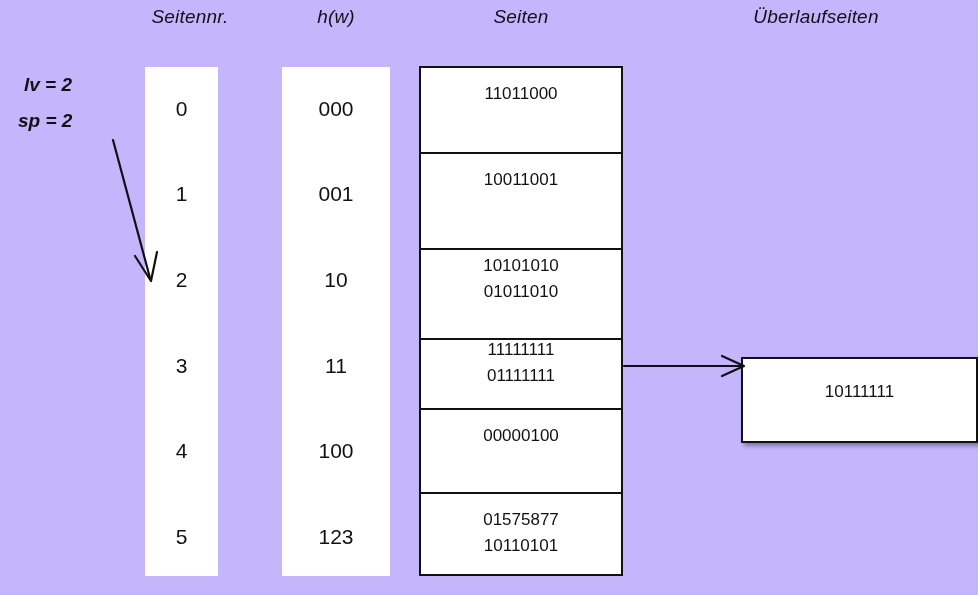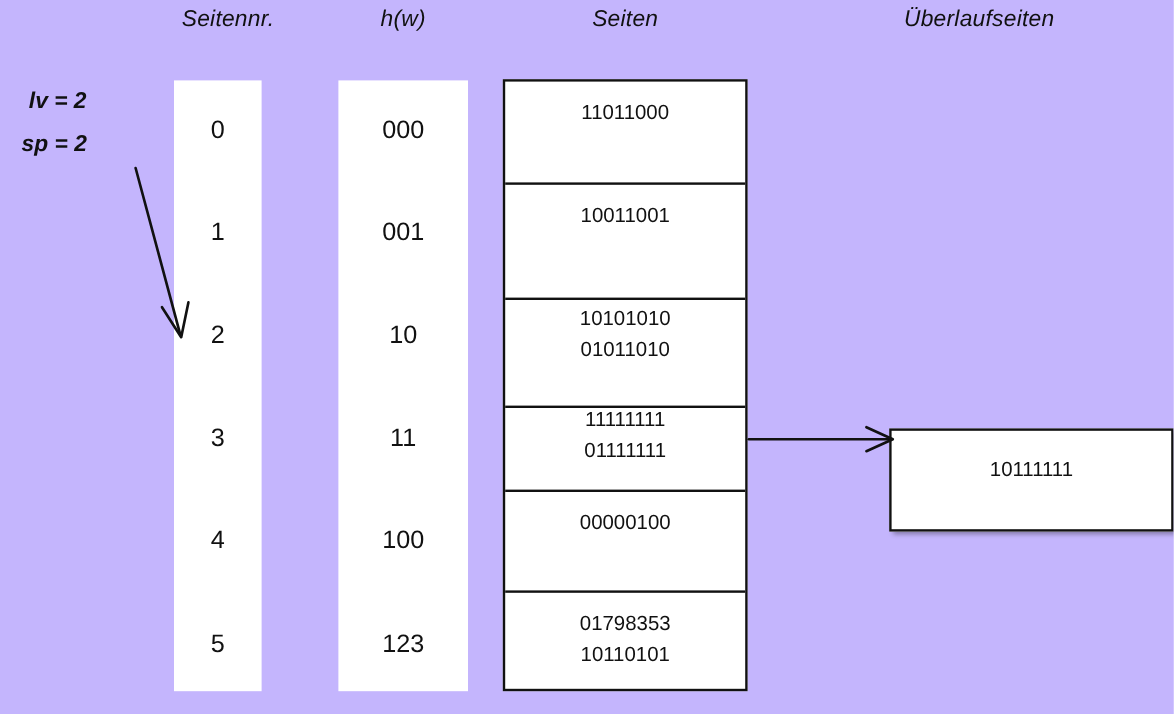--- a/index.html
+++ b/index.html
@@ -168,21 +168,21 @@
     <div class="page-row" style="top:256px; height:86px;">
       <div class="page-line">11111111</div>
       <div class="page-line">01111111</div>
     </div>
 
     <div class="page-row" style="top:342px; height:84px;">
       <div class="page-line">00000100</div>
     </div>
 
     <div class="page-row last" style="top:426px; height:80px;">
-      <div class="page-line">01798353</div>
+      <div class="page-line">01575877</div>
       <div class="page-line">10110101</div>
     </div>
 
   </div>
 
   <div id="overflow-box">
     <div class="page-line">10111111</div>
   </div>
 
   <svg id="arrows" viewBox="0 0 978 595">

